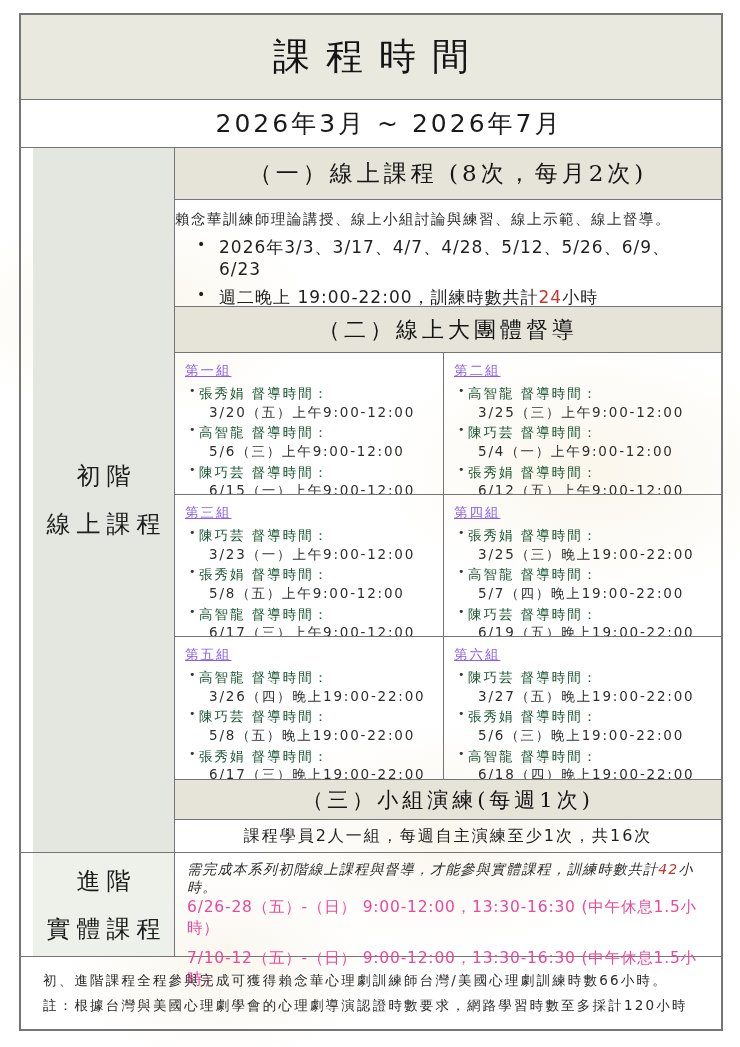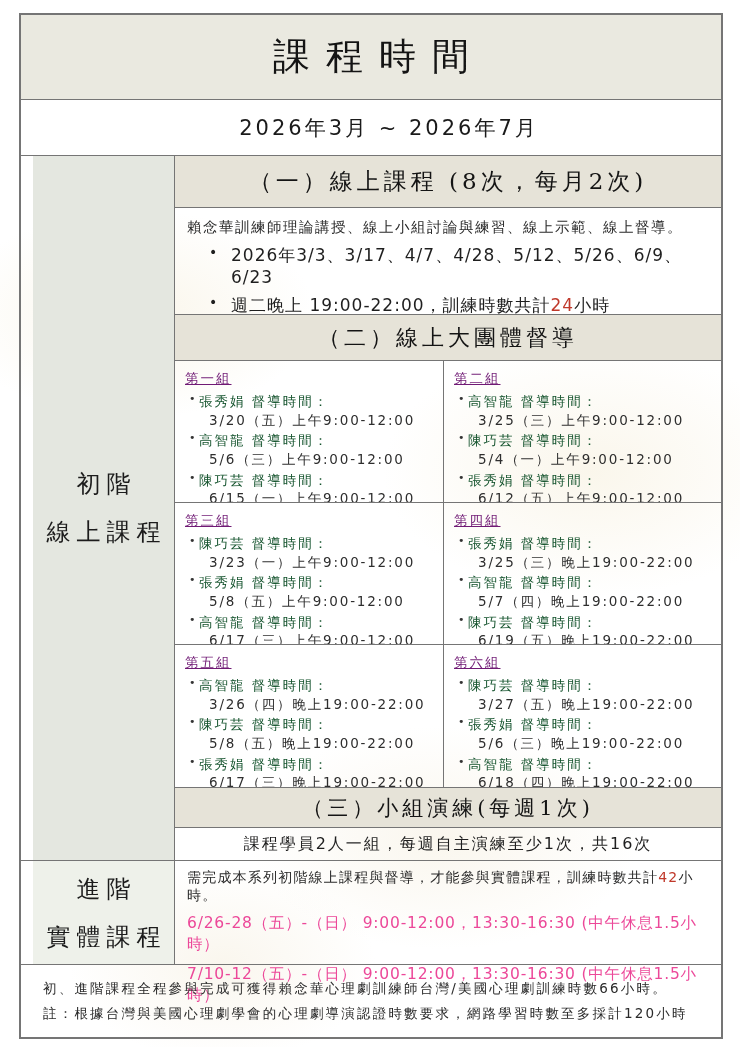--- a/index.html
+++ b/index.html
@@ -31,23 +31,23 @@
     background: #eae9e0;
     display: flex; align-items: center; justify-content: center;
     font-family: "DejaVu Serif", "Liberation Serif", serif;
     font-size: 37px;
     letter-spacing: 16px;
     text-indent: 16px;
     color: #141414;
   }
   
   .subtitle-row {
-    height: 56px;
+    height: 48px;
     display: flex; align-items: center; justify-content: center;
-    font-size: 21px;
+    font-size: 25px;
     letter-spacing: 3px;
     color: #1a1a1a;
     padding-left: 36px;
   }
 
   
   .main-row { display: flex; }
   .side-cell {
     width: 142px;
     flex: 0 0 142px;
@@ -74,21 +74,21 @@
     letter-spacing: 4px;
     color: #141414;
   }
   .sec1-header { height: 52px; font-size: 23px; }
   .sec2-header { height: 46px; font-size: 22px; }
   .sec3-header { height: 40px; font-size: 21px; }
 
   .sec1-body {
     height: 107px;
     border-bottom: 1px solid #757575;
-    padding: 10px 12px 4px 12px;
+    padding: 10px 12px 4px 0;
   }
   .sec1-intro {
     font-size: 14.5px;
     letter-spacing: 1.5px;
     color: #2a2a2a;
     margin-bottom: 7px;
   }
   .sec1-bullets { list-style: none; }
   .sec1-bullets li {
     position: relative;
@@ -115,21 +115,21 @@
     height: 142px;
     padding: 7px 8px 4px 10px;
     border-right: 1px solid #757575;
     border-bottom: 1px solid #757575;
     overflow: hidden;
   }
   .group-cell:nth-child(2n) { border-right: none; }
   .group-cell:nth-child(5), .group-cell:nth-child(6) { border-bottom: none; }
   .group-title {
     display: inline-block;
-    color: #701a75;
+    color: #8b5cf6;
     text-decoration: underline;
     font-size: 13.5px;
     letter-spacing: 2px;
     margin-bottom: 2px;
     cursor: pointer;
   }
   .group-items { list-style: none; }
   .group-items li {
     position: relative;
     padding-left: 14px;
@@ -166,21 +166,21 @@
   
   .adv-content {
     flex: 1;
     padding: 8px 10px 6px 12px;
   }
   .adv-row { display: flex; height: 104px; }
   .adv-line1 {
     font-size: 14px;
     letter-spacing: 1.2px;
     color: #2a2a2a;
-    margin-bottom: 8px;
+    font-style: italic;
   }
   .adv-line {
     font-size: 15.5px;
     letter-spacing: 0.8px;
     color: #ec4899;
     margin-bottom: 9px;
   }
 
   
   .footer-row {

